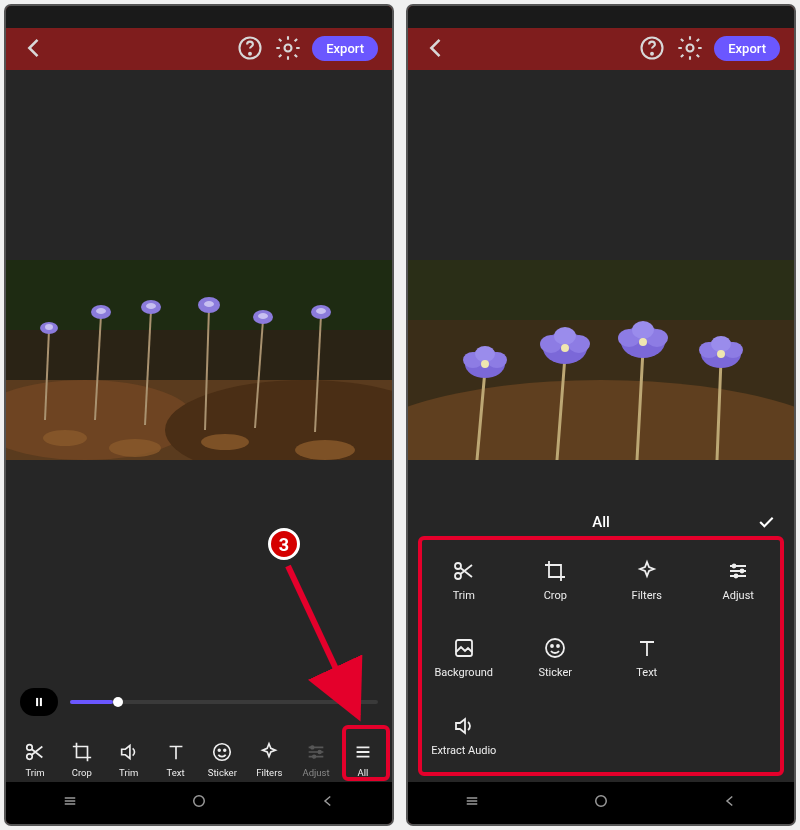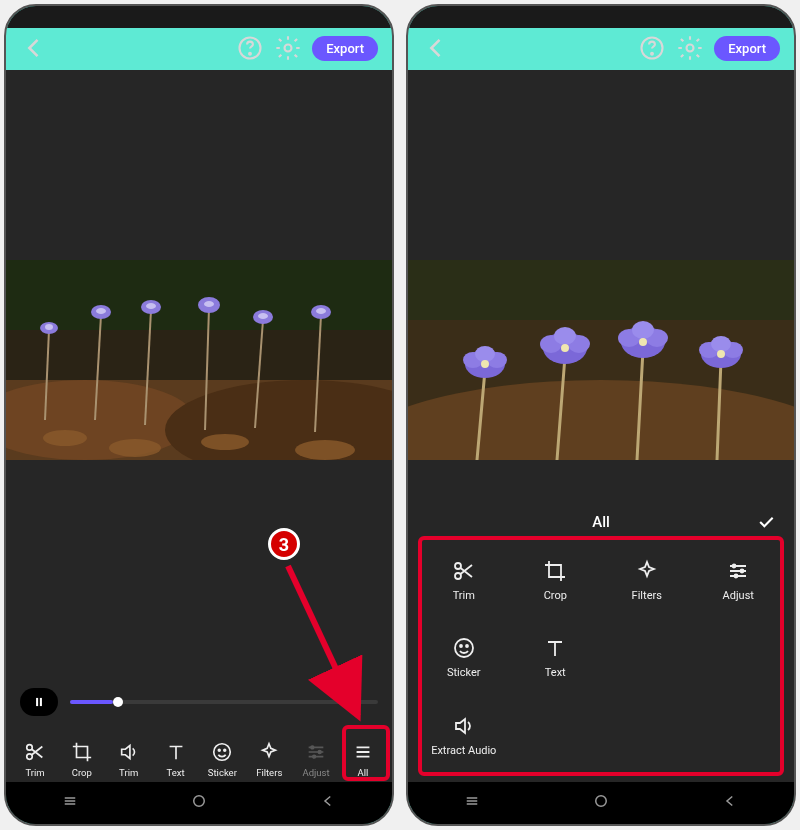--- a/index.html
+++ b/index.html
@@ -10,23 +10,23 @@
     background: #f0f0f0;
     font-family: -apple-system, "Segoe UI", Roboto, sans-serif;
     position: relative;
     display: flex;
     gap: 12px;
     padding: 4px;
   }
   .phone {
     width: 464px;
     height: 822px;
-    background: #5eead4;
+    background: #7f1d1d;
     border: 2px solid #555;
-    border-radius: 32px;
+    border-radius: 7px;
     overflow: hidden;
     position: relative;
     display: flex;
     flex-direction: column;
   }
   .status-bar { height: 22px; background: #1a1a1a; }
   .top-bar {
     display: flex;
     align-items: center;
     padding: 6px 14px 8px;
@@ -444,20 +444,27 @@
         <svg viewBox="0 0 24 24" fill="none" stroke="currentColor" stroke-width="1.8">
             <path d="M4 7h16M4 12h16M4 17h16"></path>
             <circle cx="8" cy="7" r="1.5" fill="currentColor"></circle>
             <circle cx="16" cy="12" r="1.5" fill="currentColor"></circle>
             <circle cx="10" cy="17" r="1.5" fill="currentColor"></circle>
           </svg>
         <span>Adjust</span>
       </div>
       <div class="gtool">
         <svg viewBox="0 0 24 24" fill="none" stroke="currentColor" stroke-width="1.8">
+            <rect x="4" y="4" width="16" height="16" rx="2"></rect>
+            <path d="M4 16l5-5 4 4 3-3 4 4"></path>
+          </svg>
+        <span>Background</span>
+      </div>
+      <div class="gtool">
+        <svg viewBox="0 0 24 24" fill="none" stroke="currentColor" stroke-width="1.8">
             <circle cx="12" cy="12" r="9"></circle>
             <circle cx="9" cy="10" r="1" fill="currentColor"></circle>
             <circle cx="15" cy="10" r="1" fill="currentColor"></circle>
             <path d="M8 15c1 1.5 2.5 2 4 2s3-.5 4-2"></path>
           </svg>
         <span>Sticker</span>
       </div>
       <div class="gtool">
         <svg viewBox="0 0 24 24" fill="none" stroke="currentColor" stroke-width="1.8">
             <path d="M5 6h14M12 6v14"></path>

